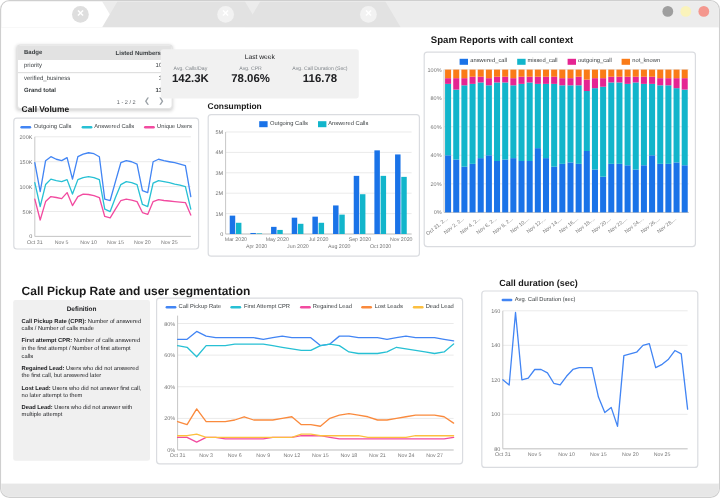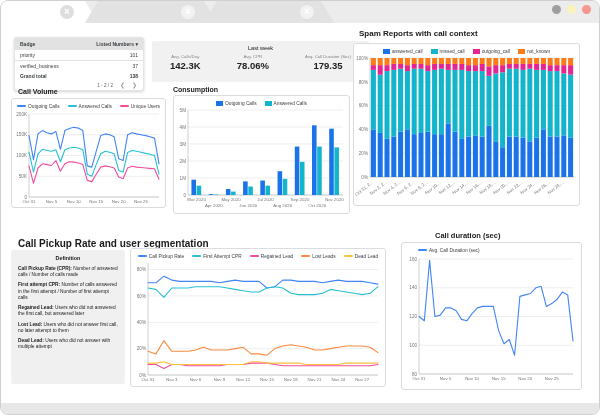--- a/index.html
+++ b/index.html
@@ -25,21 +25,21 @@
   .title{position:absolute;font-weight:bold;color:#1a1a1a;}
   
   .badge-card{left:13px;top:14px;width:130px;height:54px;font-size:5px;color:#3c4043;}
   .thead{display:flex;justify-content:space-between;align-items:center;background:#e2e2e2;
          padding:2px 5px;font-weight:bold;height:8px;}
   .trow{display:flex;justify-content:space-between;padding:2px 5px;}
   .tdiv{border-top:1px solid #e0e0e0;margin:0 0;}
   .pager{display:flex;justify-content:flex-end;gap:7px;padding:2px 6px;color:#5f6368;font-size:4.6px;}
   .pbtn{color:#9aa0a6;font-size:6px;line-height:4px;}
   
-  .scorecard{position:absolute;left:151px;top:18px;width:217px;height:41px;background:#f1f1f1;border-radius:2px;}
+  .scorecard{position:absolute;left:133px;top:18px;width:165px;height:41px;background:#f1f1f1;border-radius:2px;}
   .sc-title{text-align:center;font-size:5.6px;color:#202124;padding-top:4px;}
   .sc-row{display:flex;justify-content:space-around;margin-top:3px;}
   .metric{text-align:center;}
   .m-label{font-size:4.3px;color:#80868b;}
   .m-value{font-size:9.5px;font-weight:bold;color:#202124;margin-top:1px;}
   
   .legend{display:flex;justify-content:center;align-items:center;gap:8px;font-size:4.8px;
           color:#3c4043;padding-top:3px;height:8px;white-space:nowrap;}
   .legend .it{display:flex;align-items:center;gap:2px;}
   .sw-line{width:9px;height:2px;border-radius:1px;display:inline-block;}
@@ -110,21 +110,21 @@
         <div class="metric">
           <div class="m-label">Avg. Calls/Day</div>
           <div class="m-value">142.3K</div>
         </div>
         <div class="metric">
           <div class="m-label">Avg. CPR</div>
           <div class="m-value">78.06%</div>
         </div>
         <div class="metric">
           <div class="m-label">Avg. Call Duration (Sec)</div>
-          <div class="m-value">179.35</div>
+          <div class="m-value">116.78</div>
         </div>
       </div>
     </div>
 
     <div class="title" style="left:358px;top:6px;font-size:8px;">Spam Reports with call context</div>
     <div class="card" style="left:352px;top:20px;width:227px;height:163px;">
       <div class="legend" id="spam-legend">
           <span class="it">
             <span class="sw-bar" style="background: rgb(26, 115, 232);"></span>
             <span>answered_call</span>
@@ -451,21 +451,21 @@
           <text x="207.3448275862069" y="121" font-size="4.4" fill="#757575" text-anchor="middle">Nov 24</text>
           <text x="231.13793103448276" y="121" font-size="4.4" fill="#757575" text-anchor="middle">Nov 27</text>
           <polyline points="17.0,22.8 24.9,22.8 32.9,16.2 40.8,20.1 48.7,21.4 56.7,21.4 64.6,21.4 72.5,21.4 80.4,21.4 88.4,22.8 96.3,21.4 104.2,20.1 112.2,21.4 120.1,21.4 128.0,21.4 136.0,28.0 143.9,26.7 151.8,20.1 159.8,20.1 167.7,21.4 175.6,21.4 183.6,21.4 191.5,22.8 199.4,21.4 207.3,20.1 215.3,21.4 223.2,21.4 231.1,21.4 239.1,22.8 247.0,24.1" fill="none" stroke="#4285f4" stroke-width="1.1" stroke-linejoin="round" stroke-linecap="round"></polyline>
           <polyline points="17.0,28.0 24.9,29.4 32.9,37.3 40.8,28.0 48.7,28.0 56.7,28.0 64.6,26.7 72.5,26.7 80.4,26.7 88.4,26.7 96.3,28.0 104.2,29.4 112.2,30.7 120.1,32.0 128.0,32.0 136.0,28.0 143.9,26.7 151.8,28.0 159.8,33.3 167.7,34.6 175.6,34.6 183.6,34.6 191.5,33.3 199.4,29.4 207.3,30.7 215.3,32.0 223.2,33.3 231.1,34.6 239.1,33.3 247.0,26.7" fill="none" stroke="#27c0d4" stroke-width="1.1" stroke-linejoin="round" stroke-linecap="round"></polyline>
           <polyline points="17.0,104.5 24.9,104.5 32.9,108.4 40.8,104.5 48.7,104.5 56.7,105.8 64.6,105.8 72.5,105.8 80.4,105.8 88.4,105.8 96.3,104.5 104.2,104.5 112.2,104.5 120.1,103.1 128.0,103.1 136.0,103.1 143.9,104.5 151.8,105.8 159.8,105.8 167.7,105.8 175.6,105.8 183.6,105.8 191.5,105.8 199.4,105.8 207.3,105.8 215.3,105.8 223.2,105.8 231.1,105.8 239.1,105.8 247.0,104.5" fill="none" stroke="#f24ba0" stroke-width="1.1" stroke-linejoin="round" stroke-linecap="round"></polyline>
           <polyline points="17.0,91.3 24.9,93.9 32.9,80.7 40.8,91.3 48.7,91.3 56.7,91.3 64.6,90.0 72.5,87.3 80.4,90.0 88.4,90.0 96.3,90.0 104.2,88.6 112.2,87.3 120.1,93.9 128.0,93.9 136.0,95.2 143.9,88.6 151.8,86.0 159.8,84.7 167.7,86.0 175.6,87.3 183.6,90.0 191.5,90.0 199.4,88.6 207.3,87.3 215.3,86.0 223.2,86.0 231.1,86.0 239.1,87.3 247.0,92.6" fill="none" stroke="#fa8a3d" stroke-width="1.1" stroke-linejoin="round" stroke-linecap="round"></polyline>
           <polyline points="17.0,103.1 24.9,103.1 32.9,101.8 40.8,104.5 48.7,104.5 56.7,104.5 64.6,104.5 72.5,104.5 80.4,104.5 88.4,104.5 96.3,104.5 104.2,104.5 112.2,104.5 120.1,101.8 128.0,101.8 136.0,103.1 143.9,103.1 151.8,103.1 159.8,103.1 167.7,103.1 175.6,104.5 183.6,104.5 191.5,104.5 199.4,104.5 207.3,104.5 215.3,103.1 223.2,103.1 231.1,103.1 239.1,103.1 247.0,103.1" fill="none" stroke="#fcbf3f" stroke-width="1.1" stroke-linejoin="round" stroke-linecap="round"></polyline>
         </svg>
     </div>
 
-    <div class="title" style="left:434px;top:208px;font-size:7.5px;">Call duration (sec)</div>
+    <div class="title" style="left:415px;top:208px;font-size:7.5px;">Call duration (sec)</div>
     <div class="card" style="left:400px;top:219px;width:181px;height:148px;">
       <div class="legend" id="dur-legend" style="justify-content: flex-start; padding-left: 16px;">
           <span class="it">
             <span class="sw-line" style="background: rgb(66, 133, 244);"></span>
             <span>Avg. Call Duration (sec)</span>
           </span>
         </div>
       <svg id="dur-plot" width="177" height="132">
           <line x1="17" x2="171" y1="120" y2="120" stroke="#e6e6e6" stroke-width="0.7"></line>
           <text x="15" y="121.7" text-anchor="end" font-size="4.6" fill="#757575">80</text>

